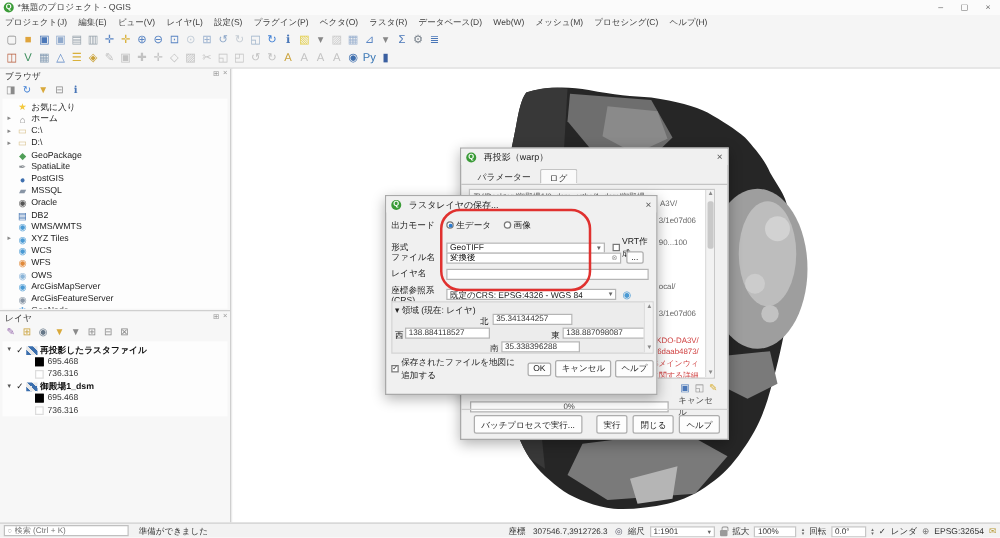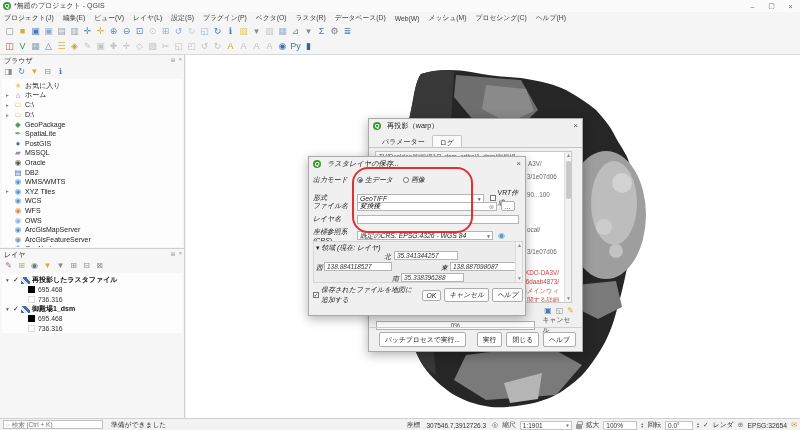--- a/index.html
+++ b/index.html
@@ -74,21 +74,21 @@
   .logicons { position:absolute; right:8px; top:187px; display:flex; gap:4px; }
   .logicons span { font-size:8px; }
   .progressrow { position:absolute; left:7px; top:196px; width:201px; display:flex; align-items:center; }
   .pbar { width:160px; height:9px; background:#fff; border:1px solid #b0b0b0; text-align:center; font-size:6.3px; color:#444; line-height:8px; }
   .plain-btn { margin-left:8px; font-size:6.8px; color:#444; }
   .warp-foot { position:absolute; left:0; bottom:0; width:100%; height:24px; border-top:1px solid #cfcfcf; display:flex; align-items:center; padding:0 6px; }
   .btn { background:#fdfdfd; border:1px solid #adadad; border-radius:2px; font-size:6.8px; color:#222; padding:1.5px 5px; white-space:nowrap; }
   .warp-foot .spacer { flex:1; }
   .warp-foot .btn { margin-left:4px; }
 
-  .save { left:308px; top:156px; width:218px; height:160px; z-index:8;font-style:italic; }
+  .save { left:308px; top:156px; width:218px; height:160px; z-index:8; }
   .frow { position:absolute; left:4px; display:flex; align-items:center; }
   .flabel { width:44px; font-size:6.9px; color:#222; }
   .field { background:#fff; border:1px solid #b5b5b5; height:9px; font-size:6.8px; color:#222; padding:0 2px; display:flex; align-items:center; position:relative; }
   .field input { border:none; outline:none; font:inherit; width:100%; background:transparent; padding:0; }
   .combo-arrow { position:absolute; right:1px; top:1px; color:#666; font-size:5px; }
   .radio { width:6px; height:6px; border:1px solid #777; border-radius:50%; margin-right:2px; position:relative; background:#fff; }
   .radio.on::after { content:""; position:absolute; left:1.2px; top:1.2px; width:2.6px; height:2.6px; border-radius:50%; background:#2d7dd2; }
   .cbx { width:6px; height:6px; border:1px solid #777; background:#fff; margin-right:2px; display:inline-flex; align-items:center; justify-content:center; font-size:5.5px; color:#222; }
   .smalltext { font-size:6.9px; color:#222; }
   .extent { position:absolute; left:4px; top:84px; width:210px; height:42px; background:#ececec; border:1px solid #d5d5d5; }

